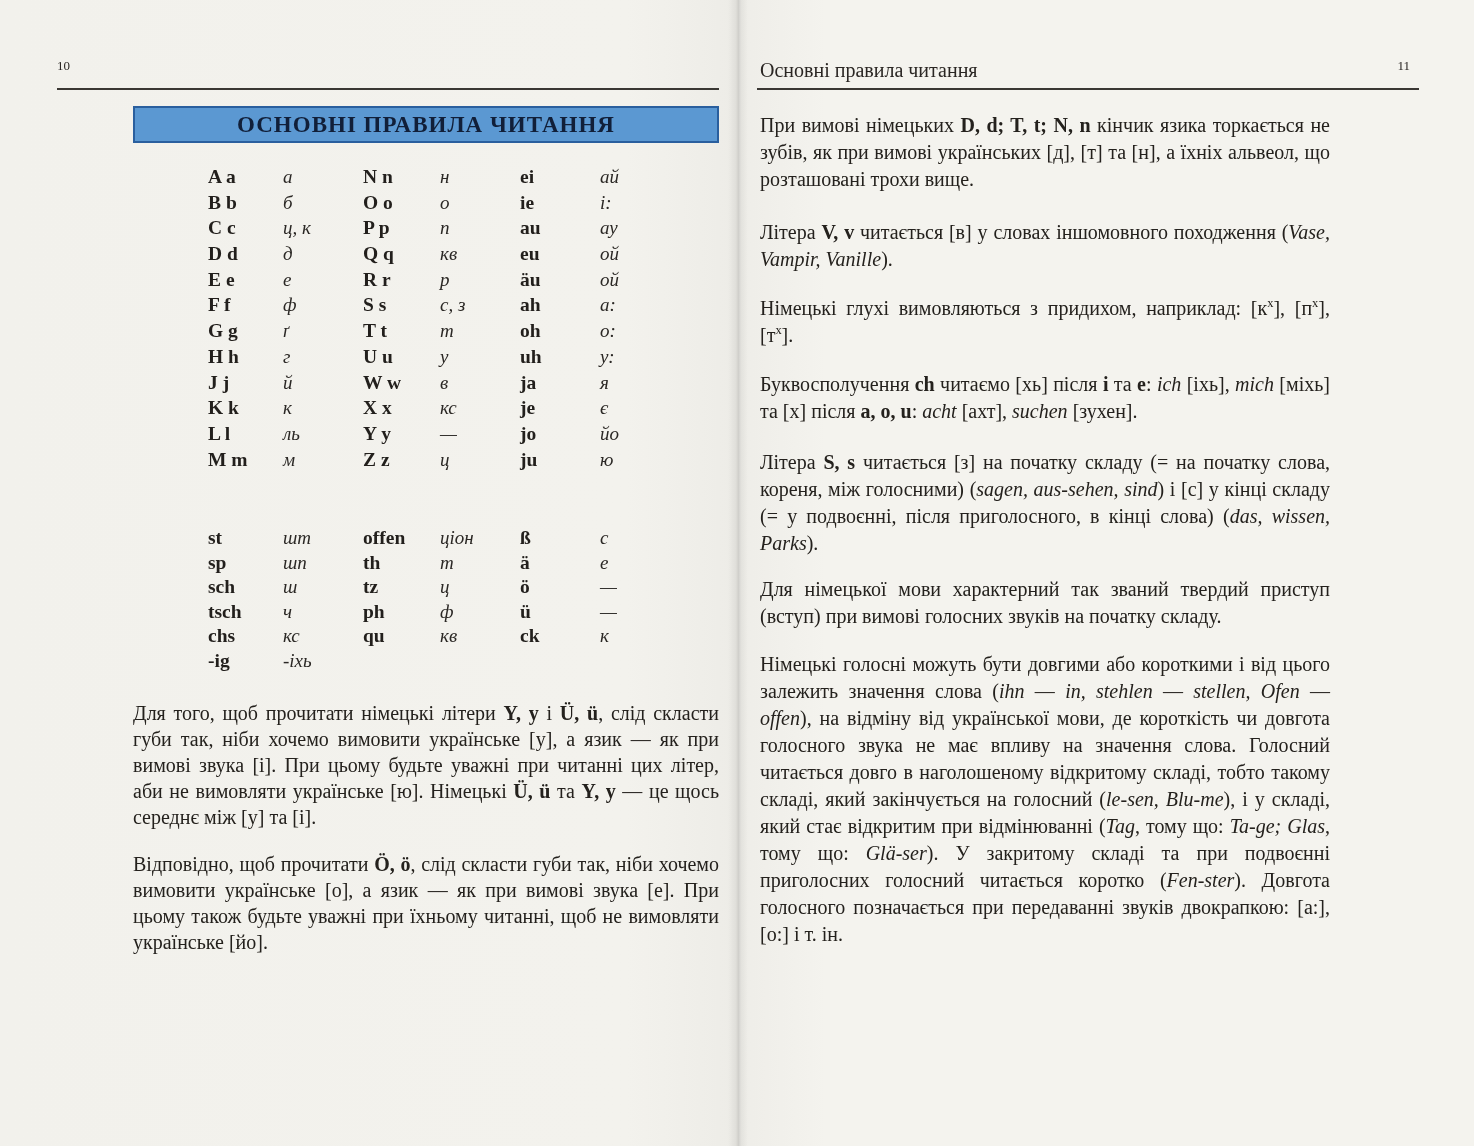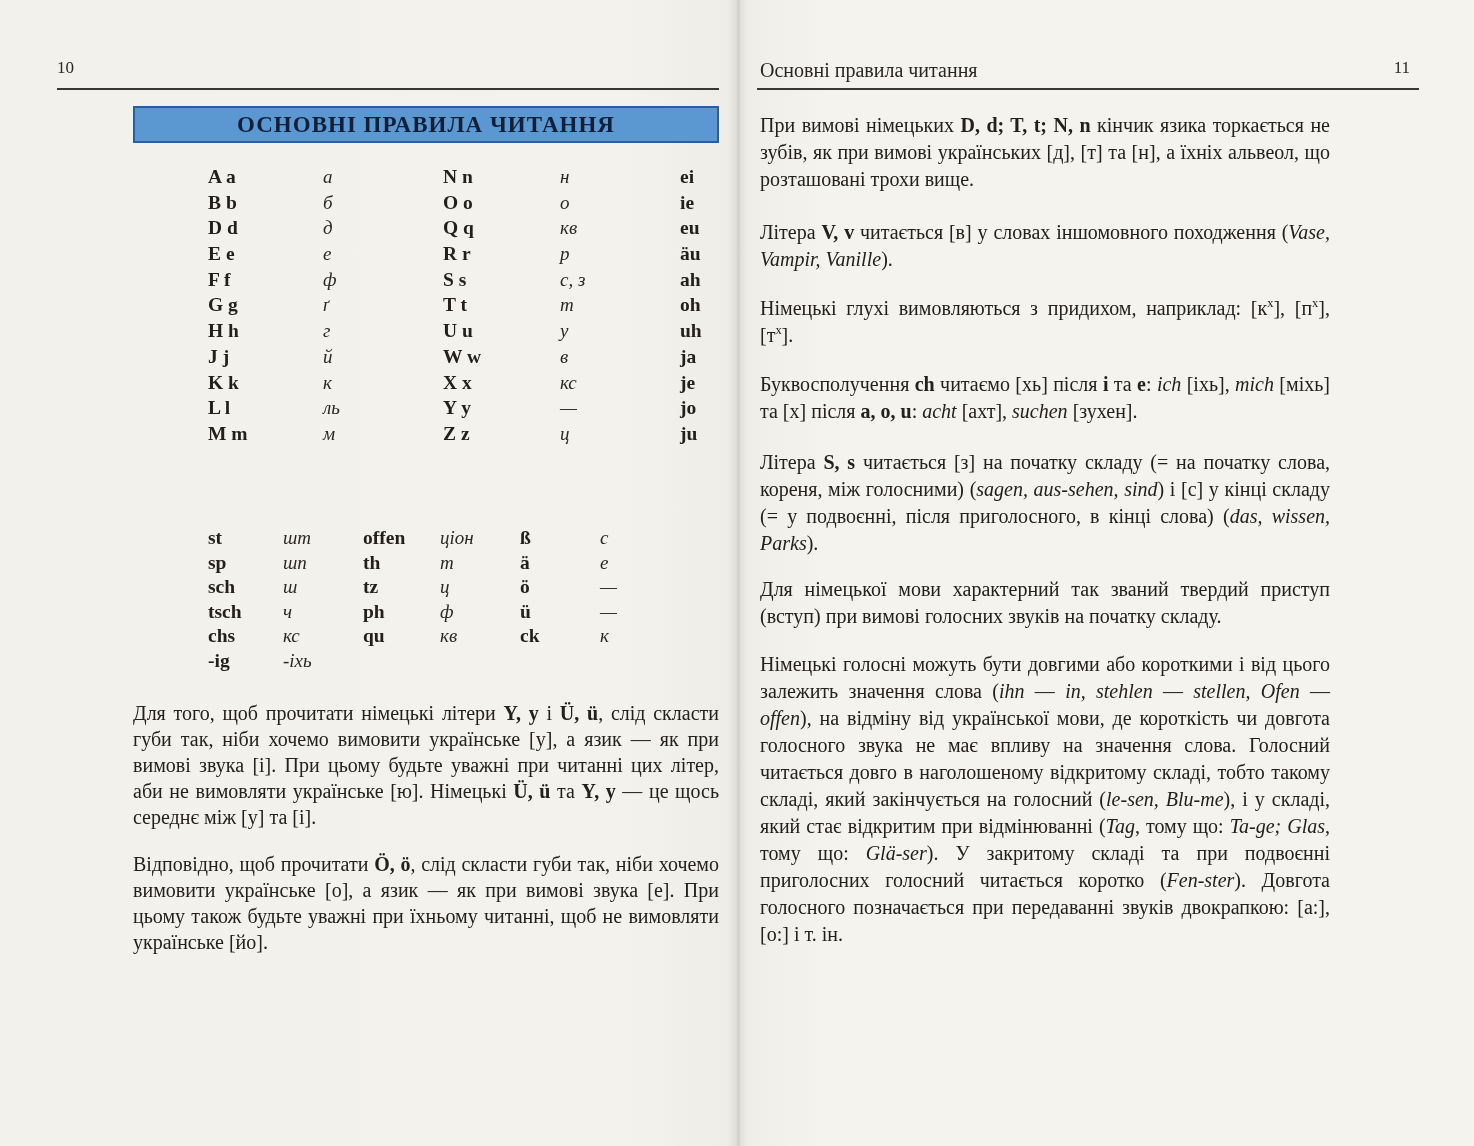--- a/index.html
+++ b/index.html
@@ -13,34 +13,34 @@
     color:#221f1c;
   }
   .page{position:absolute;top:0;height:1146px;}
   .page-left{left:0;width:737px;background:linear-gradient(90deg,#f2f1ec 0%,#f3f2ed 85%,#edece7 100%);}
   .page-right{left:737px;width:737px;background:linear-gradient(90deg,#eeede8 0%,#f4f3ee 12%,#f4f3ee 100%);}
   .gutter{
     position:absolute;top:0;left:728px;width:20px;height:1146px;
     background:linear-gradient(90deg,rgba(0,0,0,0) 0%,rgba(0,0,0,0.06) 40%,rgba(0,0,0,0.13) 52%,rgba(0,0,0,0.05) 65%,rgba(0,0,0,0) 100%);
     pointer-events:none;
   }
-  .pagenum{position:absolute;font-size:17px;color:#2a2623;}
+  .pagenum{position:absolute;font-size:13px;color:#2a2623;}
   .rule{position:absolute;height:2px;background:#3a3733;}
   .running-header{position:absolute;font-size:20px;color:#2a2623;}
 
   .banner{
     position:absolute;left:133px;top:106px;width:582px;height:33px;
     border:2px solid #2a5f9e;
     display:flex;align-items:center;justify-content:center;
     font-weight:bold;font-size:23px;letter-spacing:1px;
   }
 
   .tbl{position:absolute;left:133px;width:586px;}
   .trow{display:grid;grid-template-columns:75px 80px 77px 80px 80px 1fr;padding-left:75px;align-items:baseline;}
-  .alphabet .trow{height:25.7px;line-height:25.7px;gap:40px;}
+  .alphabet .trow{height:25.7px;line-height:25.7px;}
   .combos  .trow{height:24.6px;line-height:24.6px;}
   .tcell{white-space:nowrap;}
   .tcell.de{font-weight:bold;font-size:19.5px;}
   .tcell.ua{font-style:italic;font-size:19px;color:#2b2825;}
 
   .body-text{
     position:absolute;margin:0;text-align:justify;
     font-size:20px;color:#24211d;
   }
   .page-left  .body-text{left:133px;width:586px;line-height:26px;}
@@ -70,20 +70,28 @@
           <span class="tcell de">ei</span>
           <span class="tcell ua">ай</span>
         </div>
         <div class="trow">
           <span class="tcell de">B b</span>
           <span class="tcell ua">б</span>
           <span class="tcell de">O o</span>
           <span class="tcell ua">о</span>
           <span class="tcell de">ie</span>
           <span class="tcell ua">і:</span>
+        </div>
+        <div class="trow">
+          <span class="tcell de">C c</span>
+          <span class="tcell ua">ц, к</span>
+          <span class="tcell de">P p</span>
+          <span class="tcell ua">п</span>
+          <span class="tcell de">au</span>
+          <span class="tcell ua">ау</span>
         </div>
         <div class="trow">
           <span class="tcell de">D d</span>
           <span class="tcell ua">д</span>
           <span class="tcell de">Q q</span>
           <span class="tcell ua">кв</span>
           <span class="tcell de">eu</span>
           <span class="tcell ua">ой</span>
         </div>
         <div class="trow">

